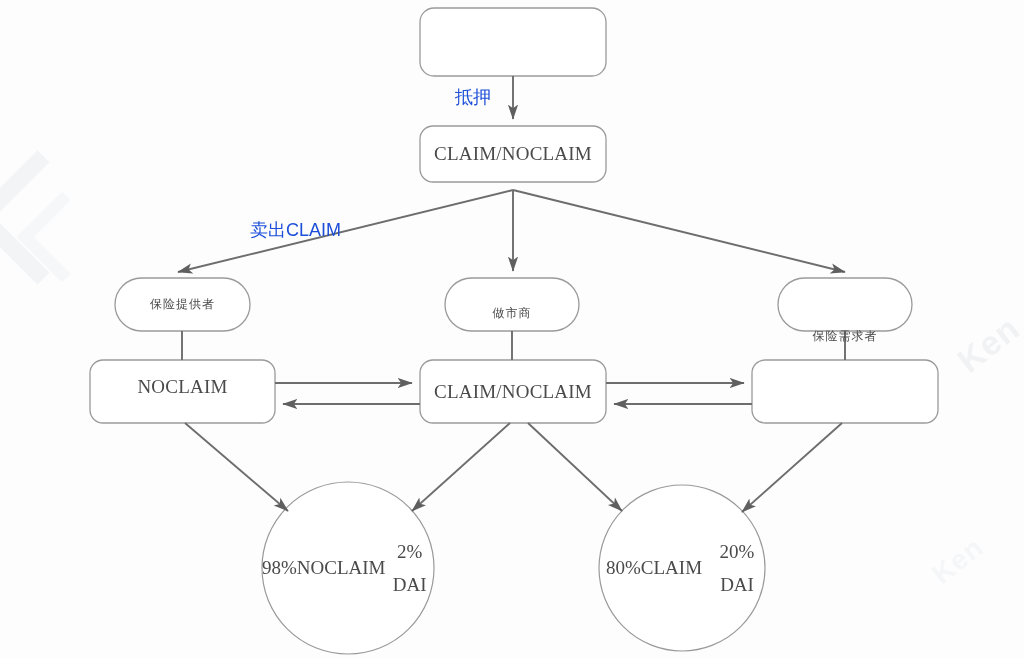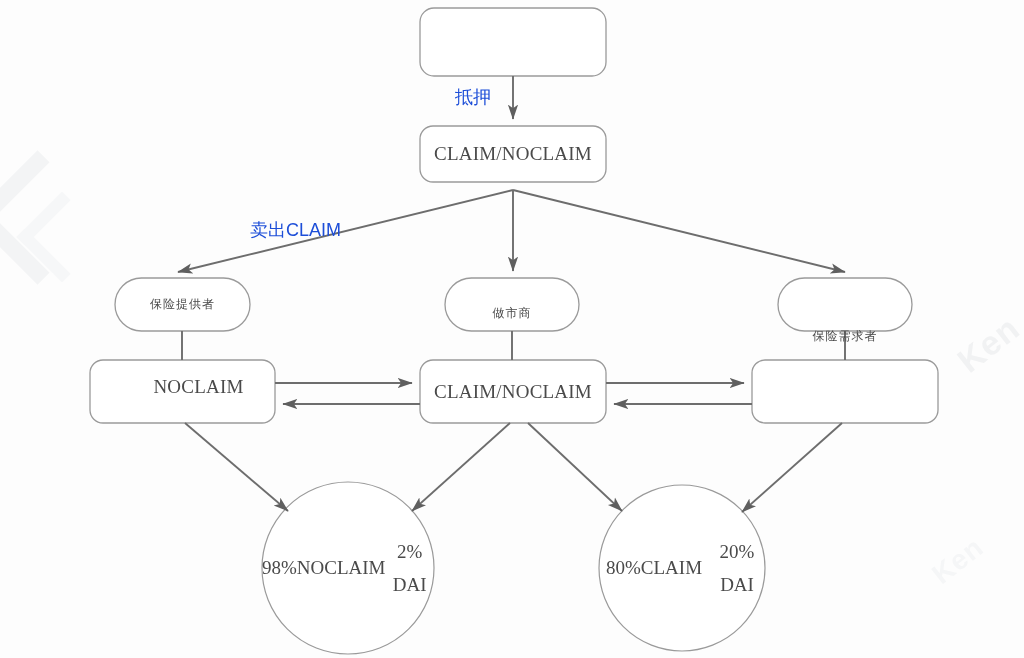--- a/index.html
+++ b/index.html
@@ -157,21 +157,21 @@
 
 
   <div class="node-text" style="left:420px; top:126px; width:186px; height:56px;">CLAIM/NOCLAIM</div>
 
   <div class="node-text cjk" style="left:115px; top:278px; width:135px; height:53px;">保险提供者</div>
 
   <div class="node-text cjk" style="left:445px; top:278px; width:134px; height:70px;">做市商</div>
 
   <div class="node-text cjk" style="left:778px; top:266px; width:134px; height:53px;margin-top:44px;">保险需求者</div>
 
-  <div class="node-text" style="left:106px; top:360px; width:185px; height:53px;">NOCLAIM</div>
+  <div class="node-text" style="left:90px; top:360px; width:185px; height:53px;">NOCLAIM</div>
 
   <div class="node-text" style="left:420px; top:360px; width:186px; height:63px;">CLAIM/NOCLAIM</div>
 
 
   <div class="circle-text" style="left:262px; top:482px; width:172px; height:172px;">
     <span>98%NOCLAIM</span>
     <span>2% DAI</span>
   </div>
 
   <div class="circle-text" style="left:606px; top:485px; width:166px; height:166px;">

